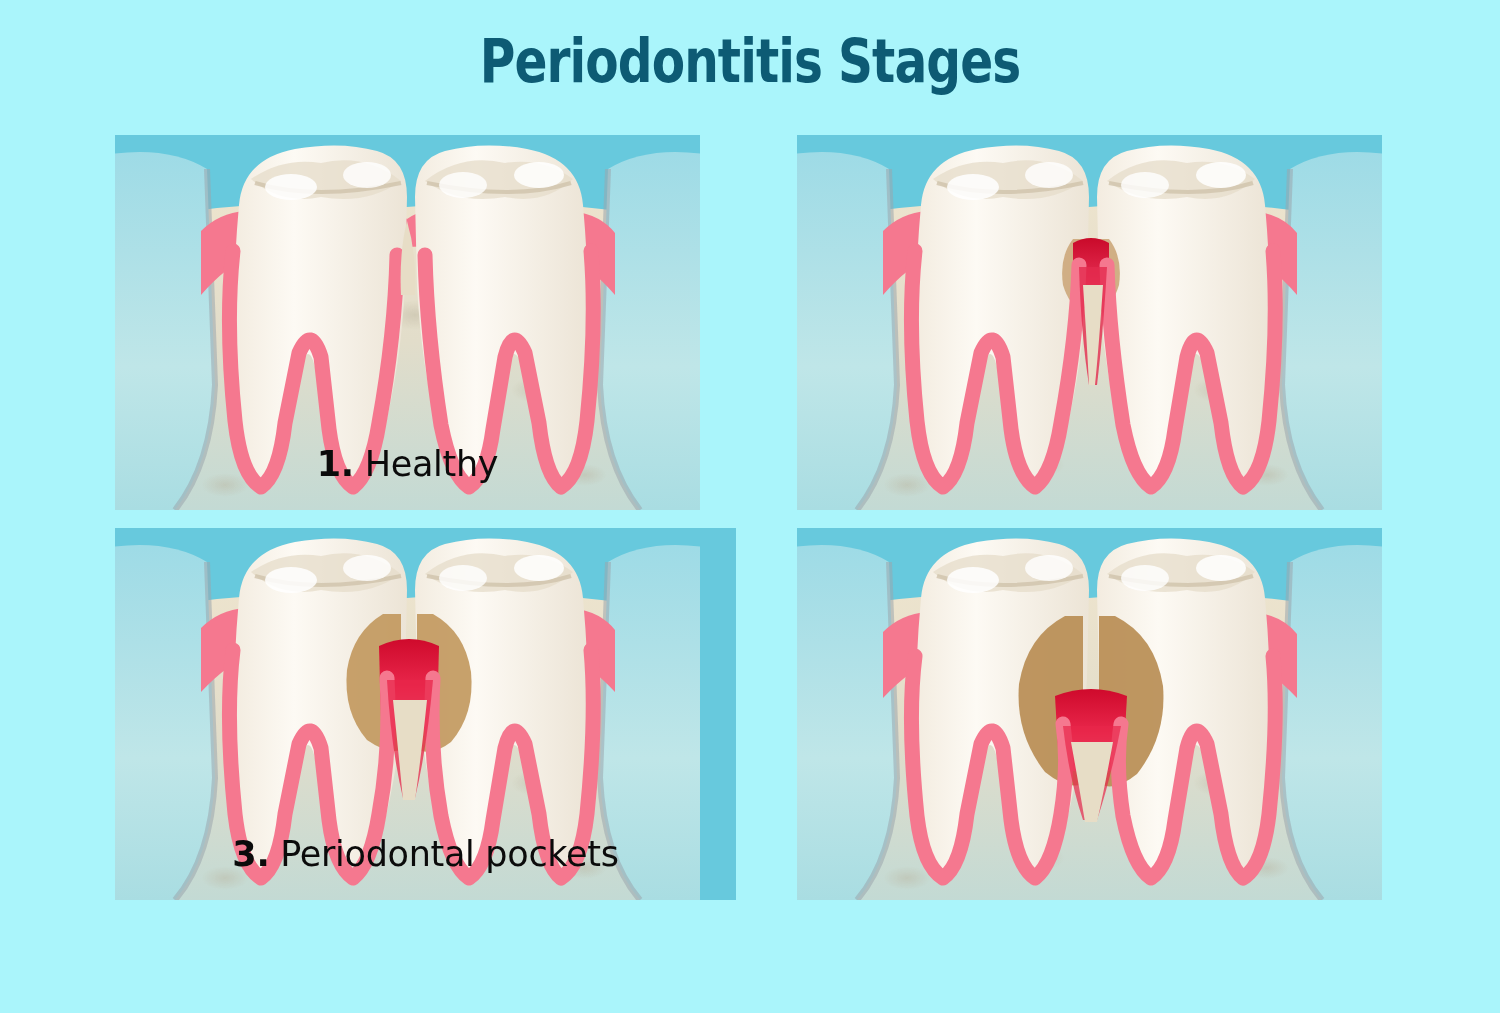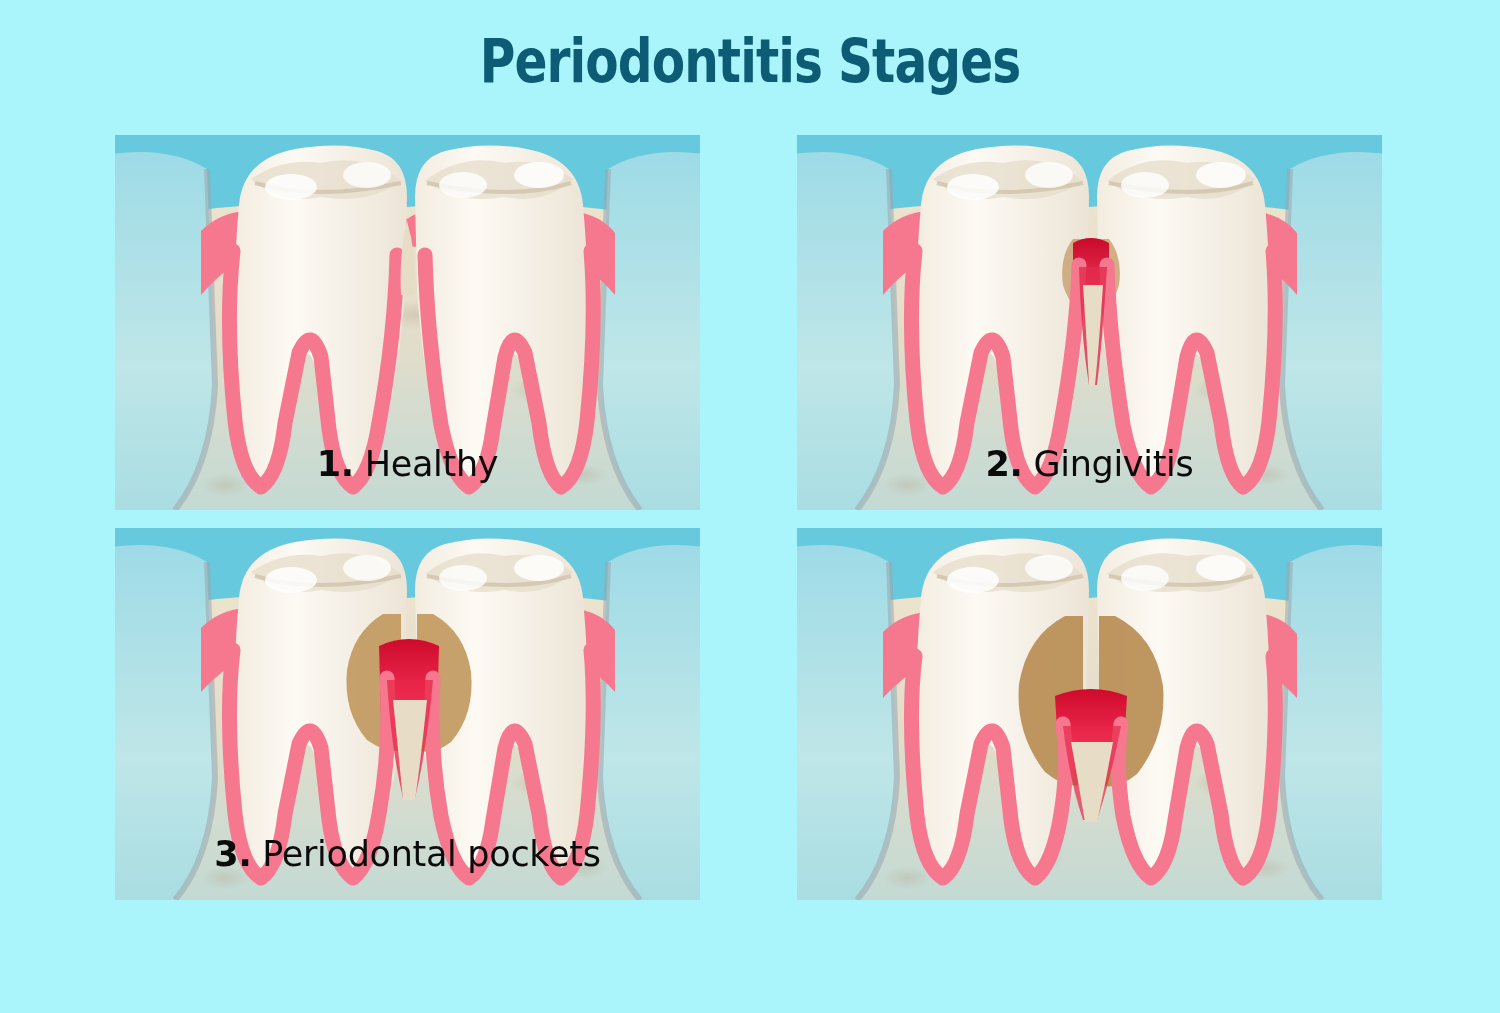--- a/index.html
+++ b/index.html
@@ -30,21 +30,21 @@
     color:#0b0b0b;
     font-family:"DejaVu Sans","Liberation Sans",sans-serif;
     letter-spacing:-0.3px;
     white-space:nowrap;
     z-index:5;
   }
   .panel-label b{font-weight:bold;}
   .panel-label span{font-weight:normal;}
   #p1{left:115px;top:135px;width:585px;height:375px;}
   #p2{left:797px;top:135px;width:585px;height:375px;}
-  #p3{left:115px;top:528px;width:585px;height:372px;}
+  #p3{left:115px;top:528px;width:585px;height:372px;padding-left:36px;}
   #p4{left:797px;top:528px;width:585px;height:372px;}
 </style>
 </head>
 <body style="background: rgb(170, 245, 251);">
 
 <div id="page-title" style="color: rgb(13, 91, 116);">Periodontitis Stages</div>
 
 <div class="grid">
 
   <div class="panel" id="p1">
@@ -187,24 +187,20 @@
       <path d="M312 104 Q326 122 322 150 Q316 170 302 178 L302 104 Z" fill="#cdab80" opacity=".95"></path>
 
       <path d="M276 108 Q294 98 312 108 L312 168 Q294 180 276 168 Z" fill="url(#inflam2)"></path>
       <path d="M118 116 Q110 188 120 286 Q126 340 146 352 Q164 340 170 288 L184 218 Q196 190 206 222
                L214 294 Q220 340 238 352 Q256 338 264 288 Q280 200 282 130" fill="none" stroke="#f5788f" stroke-width="15" stroke-linecap="round" stroke-linejoin="round"></path>
       <path d="M310 130 Q312 200 326 290 Q336 340 354 352 Q372 340 378 294 L390 222 Q398 190 410 218
                L424 288 Q430 340 446 352 Q466 340 472 286 Q482 188 476 116" fill="none" stroke="#f5788f" stroke-width="15" stroke-linecap="round" stroke-linejoin="round"></path>
       <path d="M282 132 Q284 200 292 250 L300 250 Q306 200 310 132 Z" fill="#e32a4e" opacity=".8"></path>
       <path d="M286 150 Q290 210 292 250 L298 250 Q302 210 306 150 Z" fill="#e7ddc6"></path>
     </svg>
-    <div class="panel-label">
-      <b>2.</b>
-      <span>Gingivitis</span>
-    </div>
   </div>
 
   <div class="panel" id="p3">
     <svg viewBox="0 0 585 372" width="585" height="372">
       <defs>
         <linearGradient id="bone3" x1="0" y1="0" x2="0" y2="1">
           <stop offset="0%" stop-color="#ece3cd"></stop>
             <stop offset="45%" stop-color="#e2ddca"></stop>
           <stop offset="100%" stop-color="#c3dad4"></stop>
         </linearGradient>

